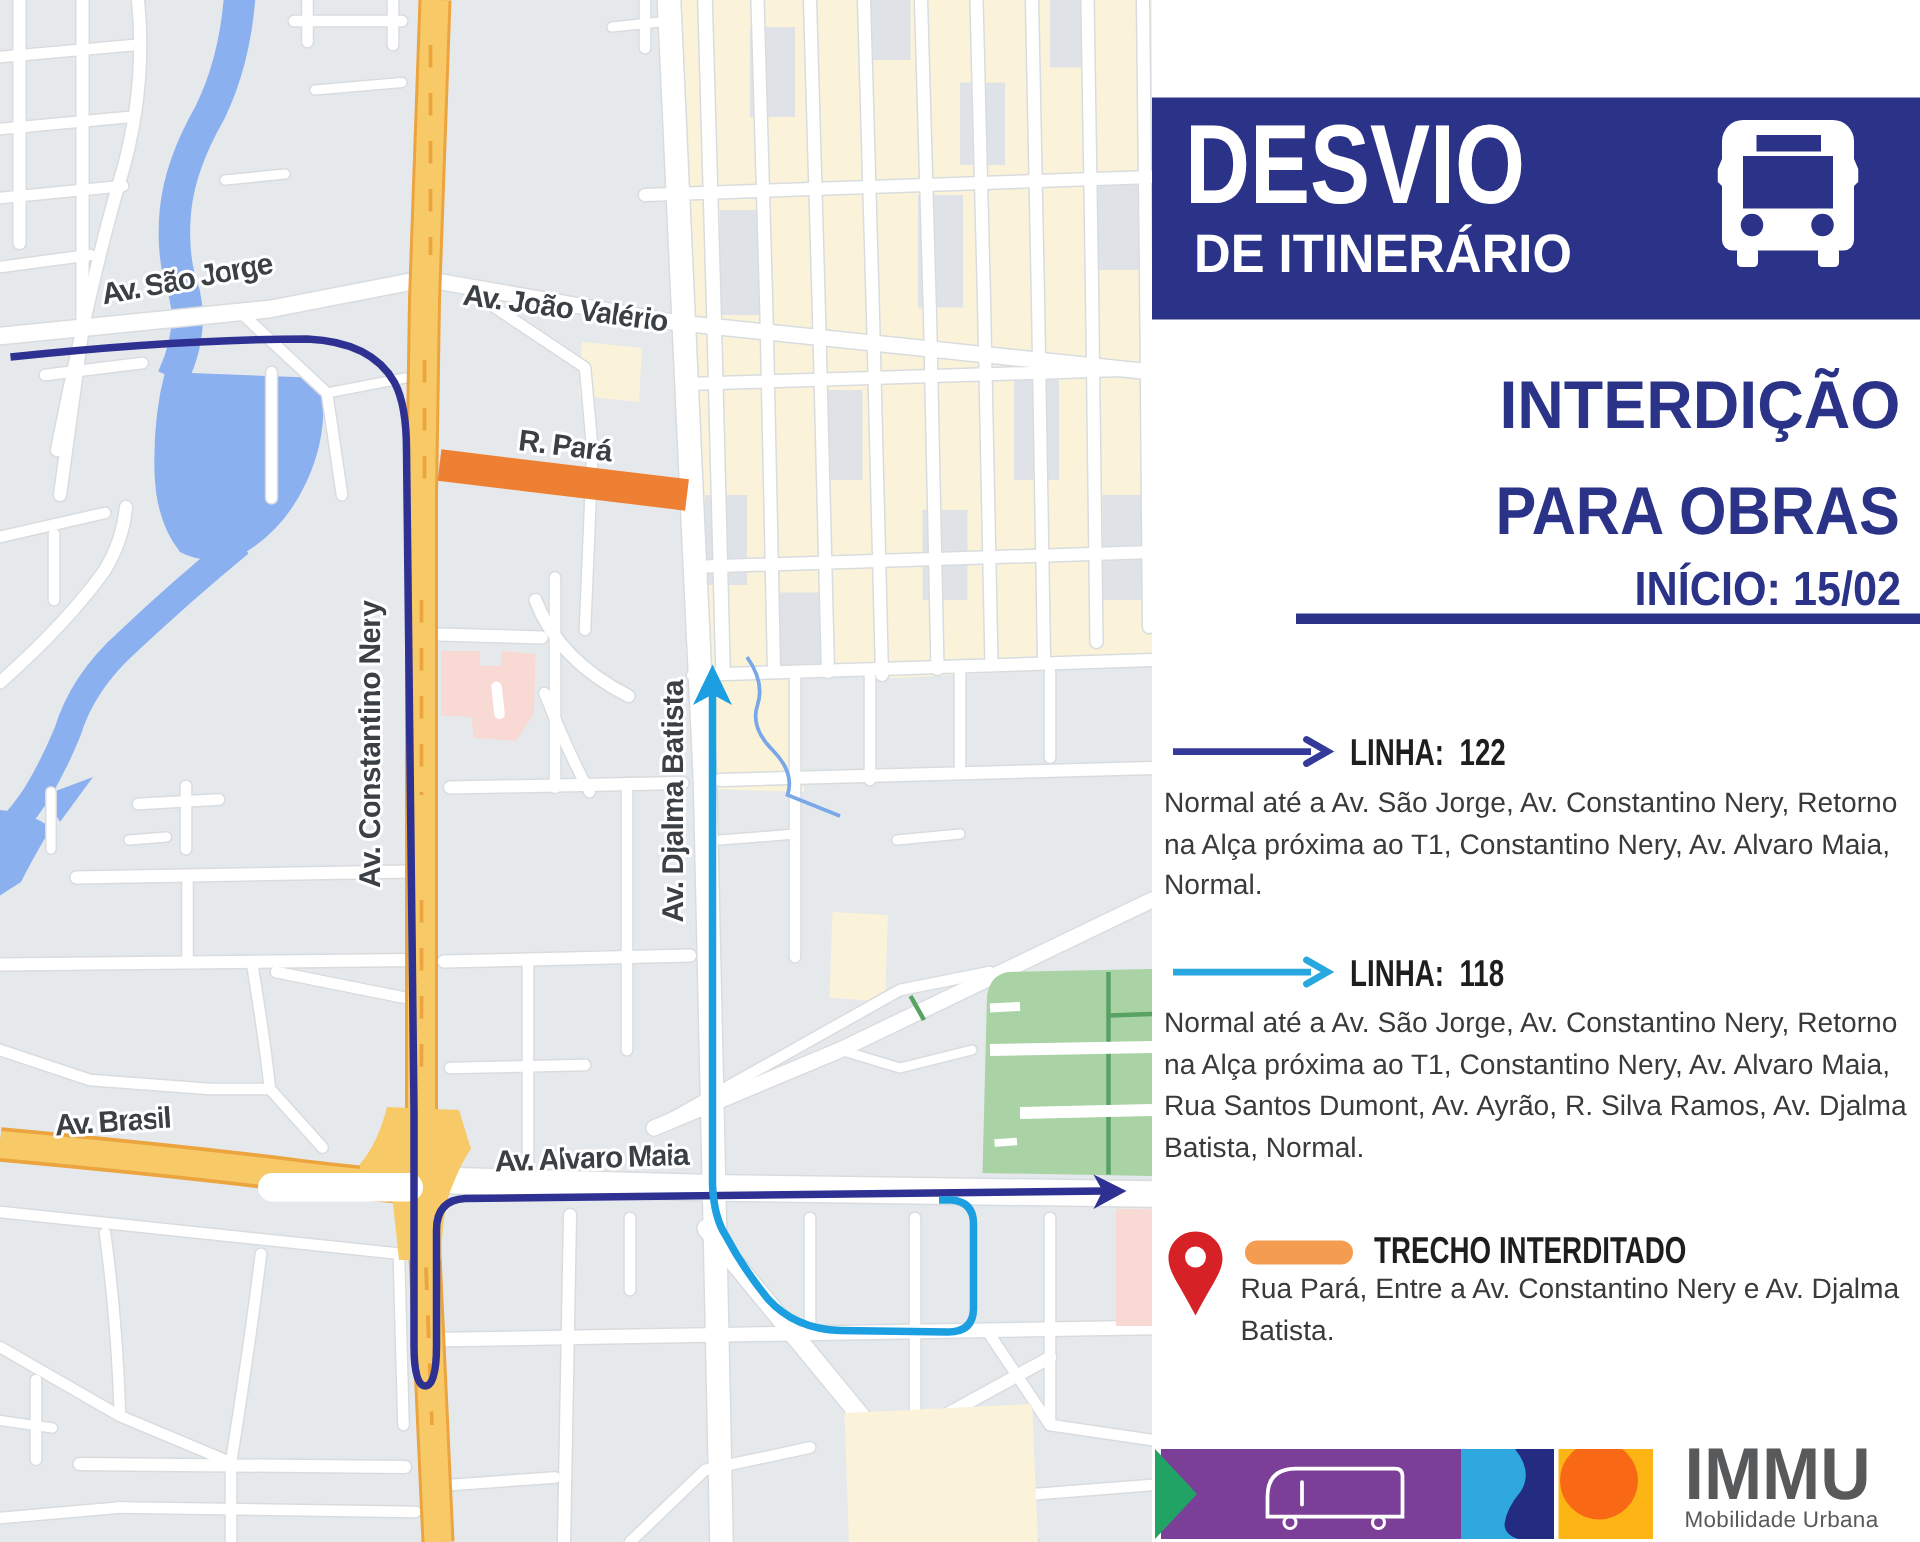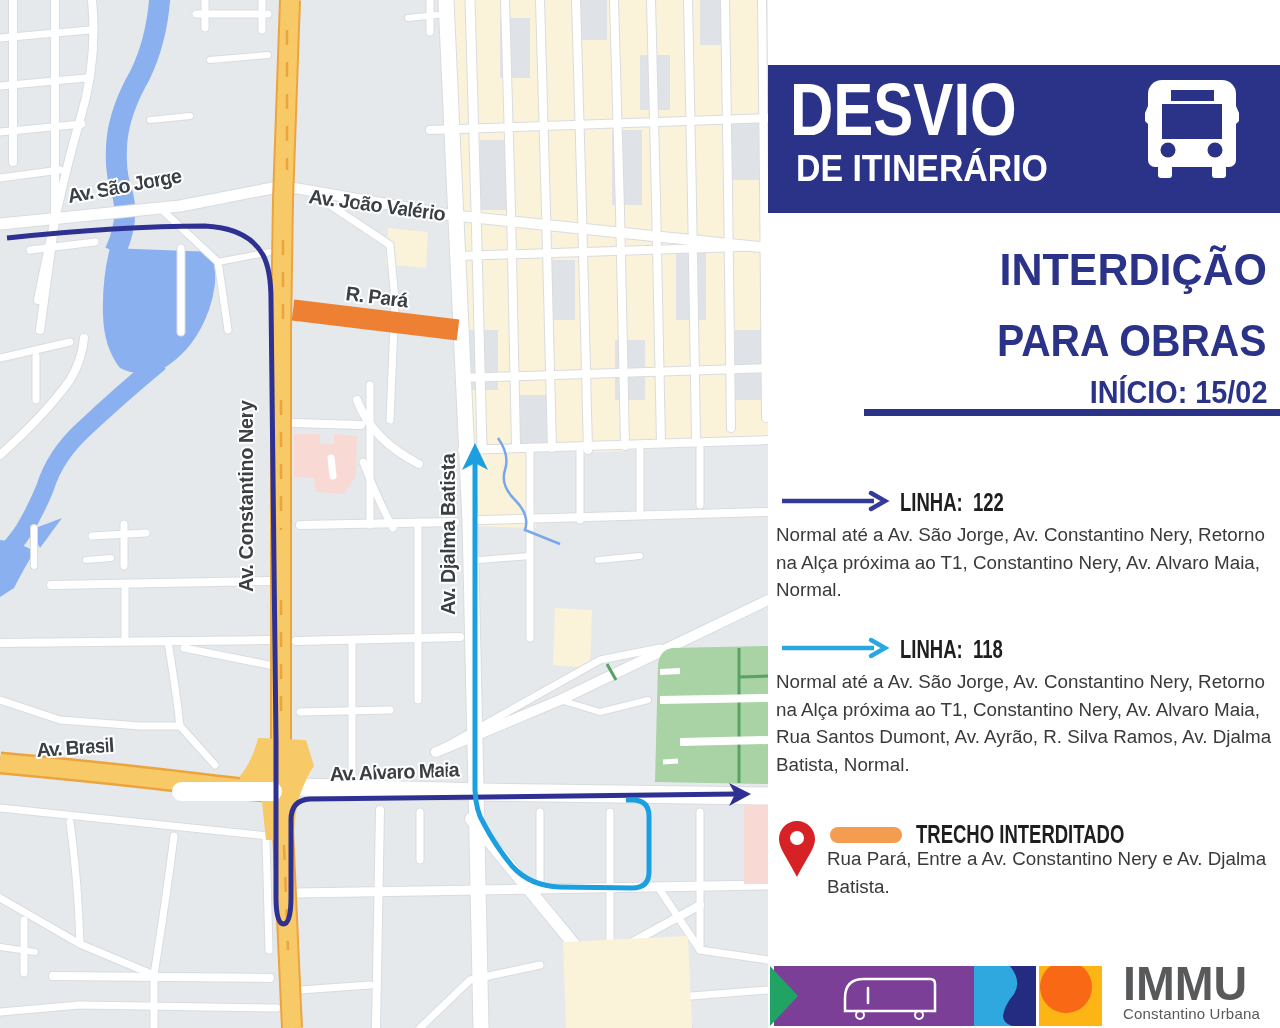--- a/index.html
+++ b/index.html
@@ -406,15 +406,15 @@
     <g stroke="#ffffff" stroke-width="2.5" fill="none">
       <path d="M75,45 V32 Q75,13 94,13 L160,13 Q165,13 165,18 V45 Z"></path>
       <path d="M98,22 V37" stroke-linecap="round"></path>
       <circle cx="90" cy="49" r="4" stroke-width="2"></circle>
       <circle cx="149" cy="49" r="4" stroke-width="2"></circle>
     </g>
   </svg>
 
   <div class="abs" style="left:355px;top:955px;color:#58595b;font-weight:bold;font-size:49px;transform:scaleX(0.95);transform-origin:0 0;">IMMU</div>
 
-  <div class="abs" style="left:355px;top:1005px;color:#58595b;font-size:15px;letter-spacing:0.2px;">Constantino Urbana</div>
+  <div class="abs" style="left:355px;top:1005px;color:#58595b;font-size:15px;letter-spacing:0.2px;">Mobilidade Urbana</div>
 </div>
 </div>
 
 </body></html>

